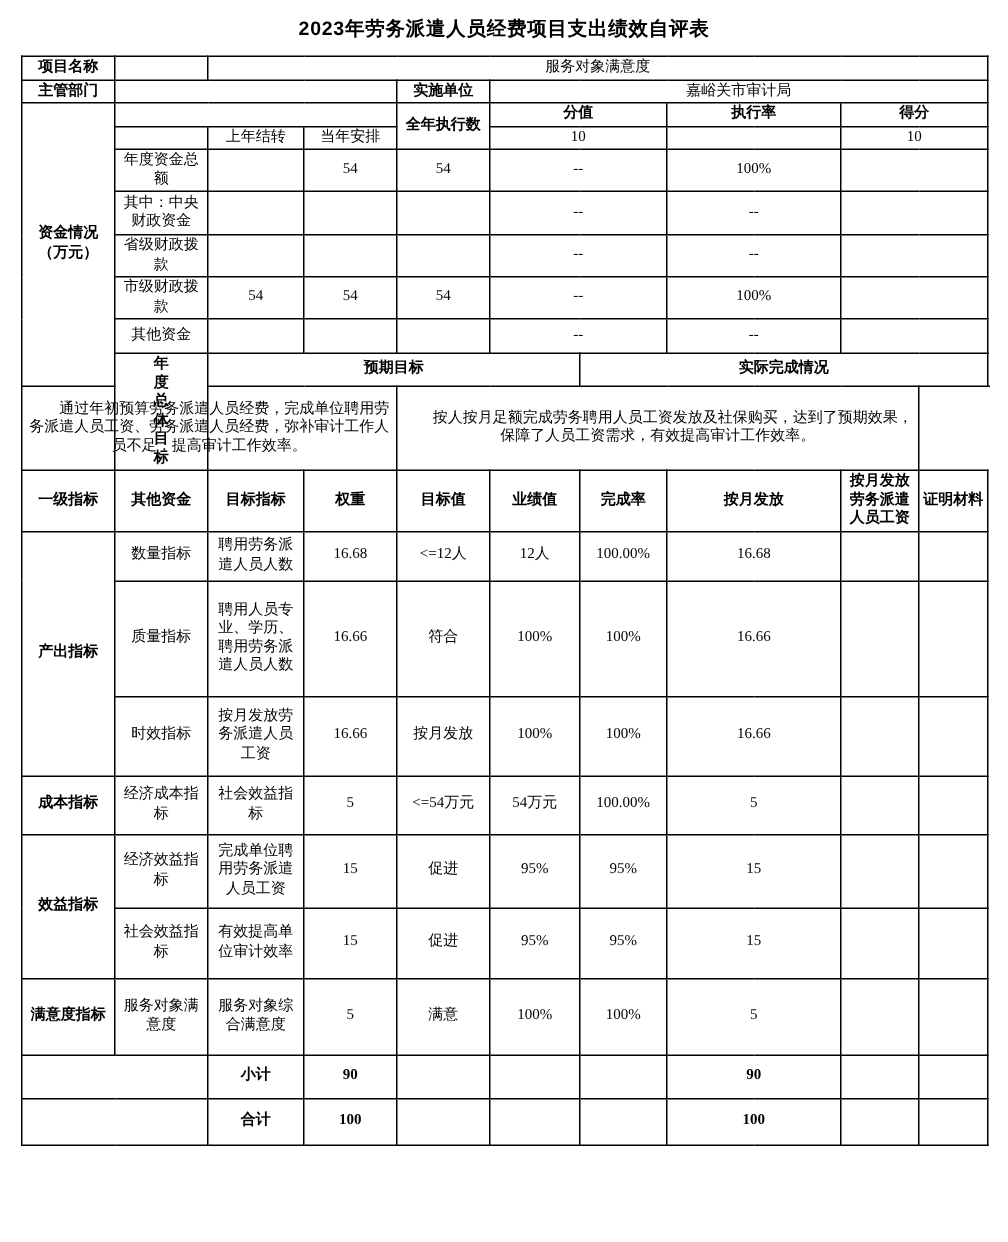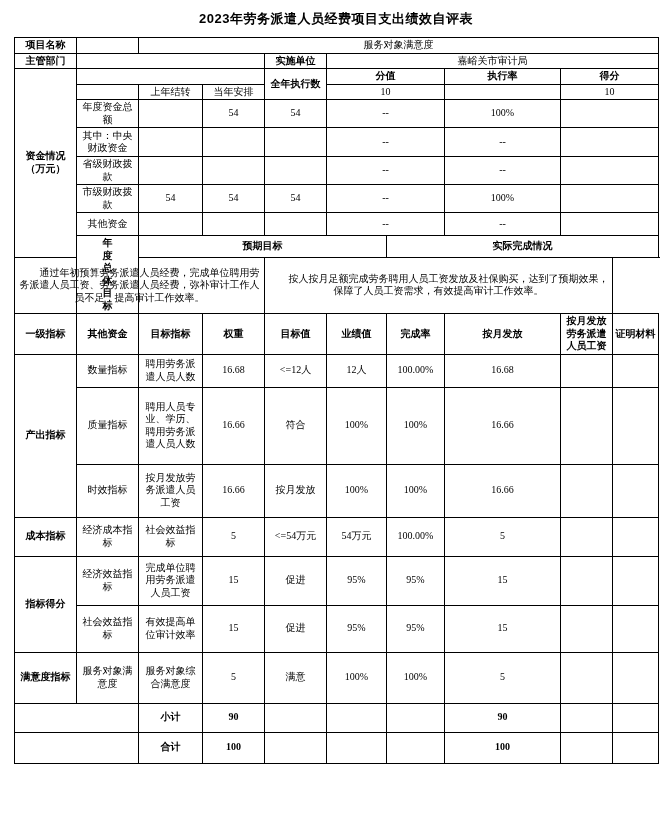--- a/index.html
+++ b/index.html
@@ -238,21 +238,21 @@
       <td>5</td>
       <td>&lt;=54万元</td>
       <td>54万元</td>
       <td>100.00%</td>
       <td colspan="2">5</td>
       <td></td>
       <td></td>
     </tr>
 
     <tr>
-      <td rowspan="2" class="b h-lg">指标得分</td>
+      <td rowspan="2" class="b h-lg">效益指标</td>
       <td style="height:46px">经济效益指标</td>
       <td>完成单位聘用劳务派遣人员工资</td>
       <td>15</td>
       <td>促进</td>
       <td>95%</td>
       <td>95%</td>
       <td colspan="2">15</td>
       <td></td>
       <td></td>
     </tr>

